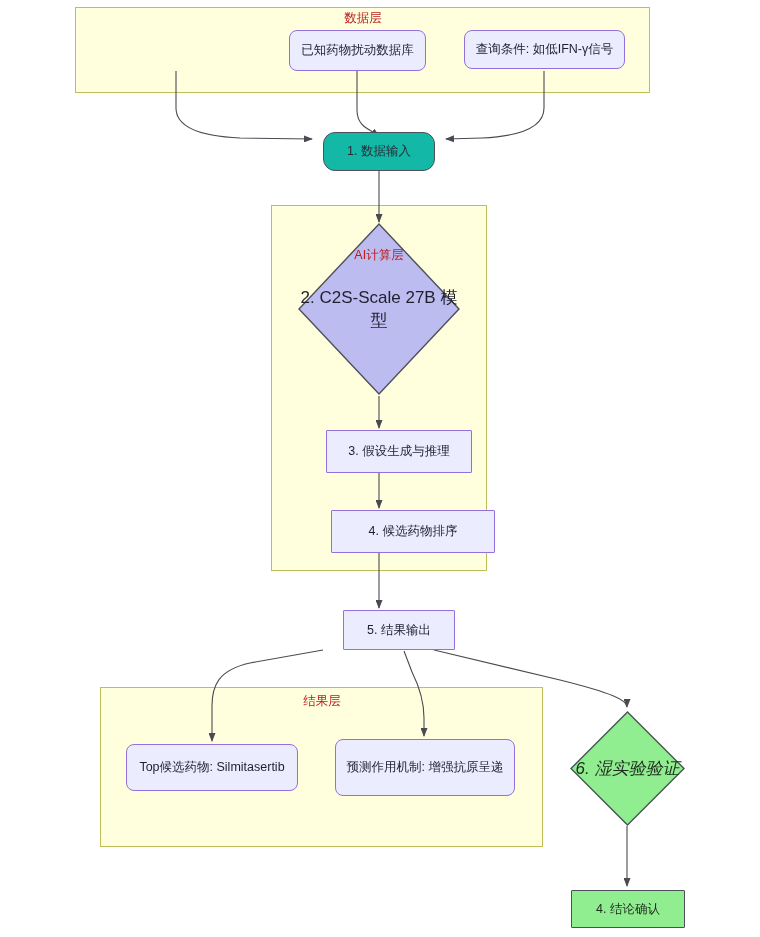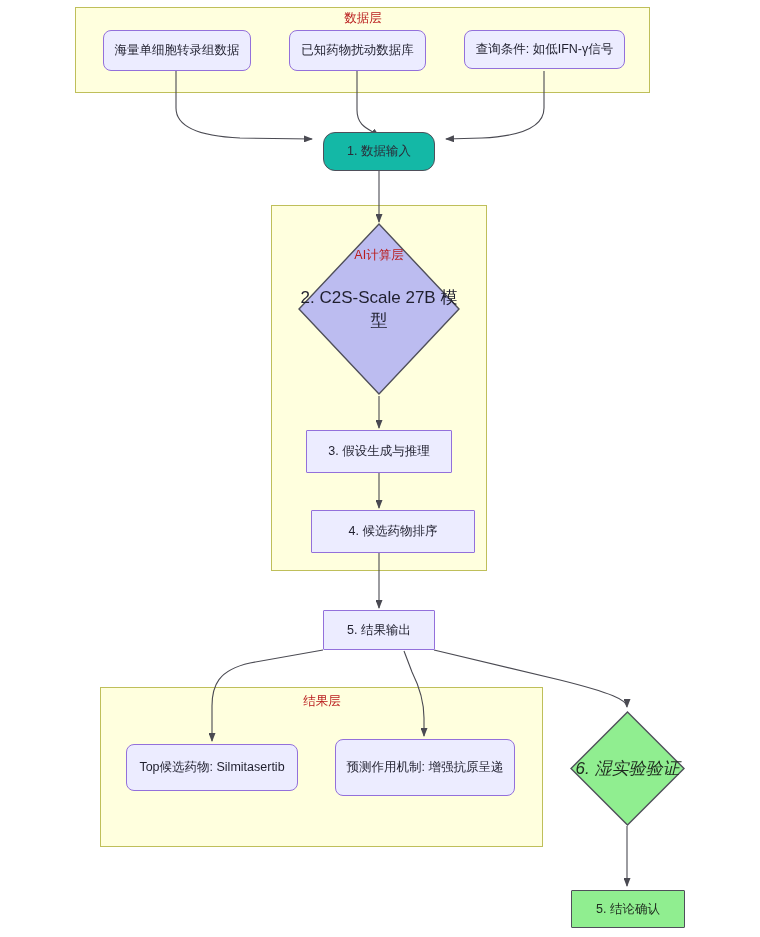--- a/index.html
+++ b/index.html
@@ -57,20 +57,21 @@
   }
   .node.rounded {
     background: #ececff;
     border: 1.2px solid #9370db;
     border-radius: 8px;
   }
   .node.rect {
     background: #ececff;
     border: 1.2px solid #9370db;
     border-radius: 1px;
+    margin-left: 20px;
   }
   .node.pink {
     background: #14b8a6;
     border: 1.4px solid #4f4f5a;
     border-radius: 12px;
     color: #2b2b38;
     text-align: right;
   }
   .node.greenrect {
     background: #90ee90;
@@ -138,21 +139,20 @@
       <path d="M 323,650 L 250,663 C 218,670 212,686 212,706 L 212,741"></path>
 
       <path d="M 404,651 L 412,672 C 422,692 424,706 424,718 L 424,736"></path>
 
       <path d="M 434,650 L 560,680 C 612,693 627,700 627,707"></path>
 
       <path d="M 627,826 L 627,886"></path>
     </g>
   </svg>
 
-  <div class="node rounded" style="left:103px; top:30px; width:148px; height:41px;">海量单细胞转录组数据</div>
 
   <div class="node rounded" style="left:289px; top:30px; width:137px; height:41px;">已知药物扰动数据库</div>
 
   <div class="node rounded" style="left:464px; top:30px; width:161px; height:39px;">查询条件: 如低IFN-γ信号</div>
 
   <div class="node pink" style="left:323px; top:132px; width:112px; height:39px;">1. 数据输入</div>
 
   <div class="diamond-wrap" style="left:297px; top:222px; width:164px; height:174px;">
     <svg width="164" height="174" viewBox="0 0 164 174" xmlns="http://www.w3.org/2000/svg">
       <polygon points="82,2 162,87 82,172 2,87" fill="#bcbcf0" stroke="#4f4f5a" stroke-width="1.4"></polygon>
@@ -170,15 +170,15 @@
 
   <div class="node rounded" style="left:126px; top:744px; width:172px; height:47px;">Top候选药物: Silmitasertib</div>
 
   <div class="diamond-wrap" style="left:569px; top:710px; width:117px; height:117px;font-style:italic;">
     <svg width="117" height="117" viewBox="0 0 117 117" xmlns="http://www.w3.org/2000/svg">
       <polygon points="58.5,2 115,58.5 58.5,115 2,58.5" fill="#90ee90" stroke="#4f4f5a" stroke-width="1.4"></polygon>
     </svg>
     <div class="diamond-label green">6. 湿实验验证</div>
   </div>
 
-  <div class="node greenrect" style="left:571px; top:890px; width:114px; height:38px;">5. 结论确认</div>
+  <div class="node greenrect" style="left:571px; top:890px; width:114px; height:38px;">4. 结论确认</div>
 
 </div>
 
 </body></html>

